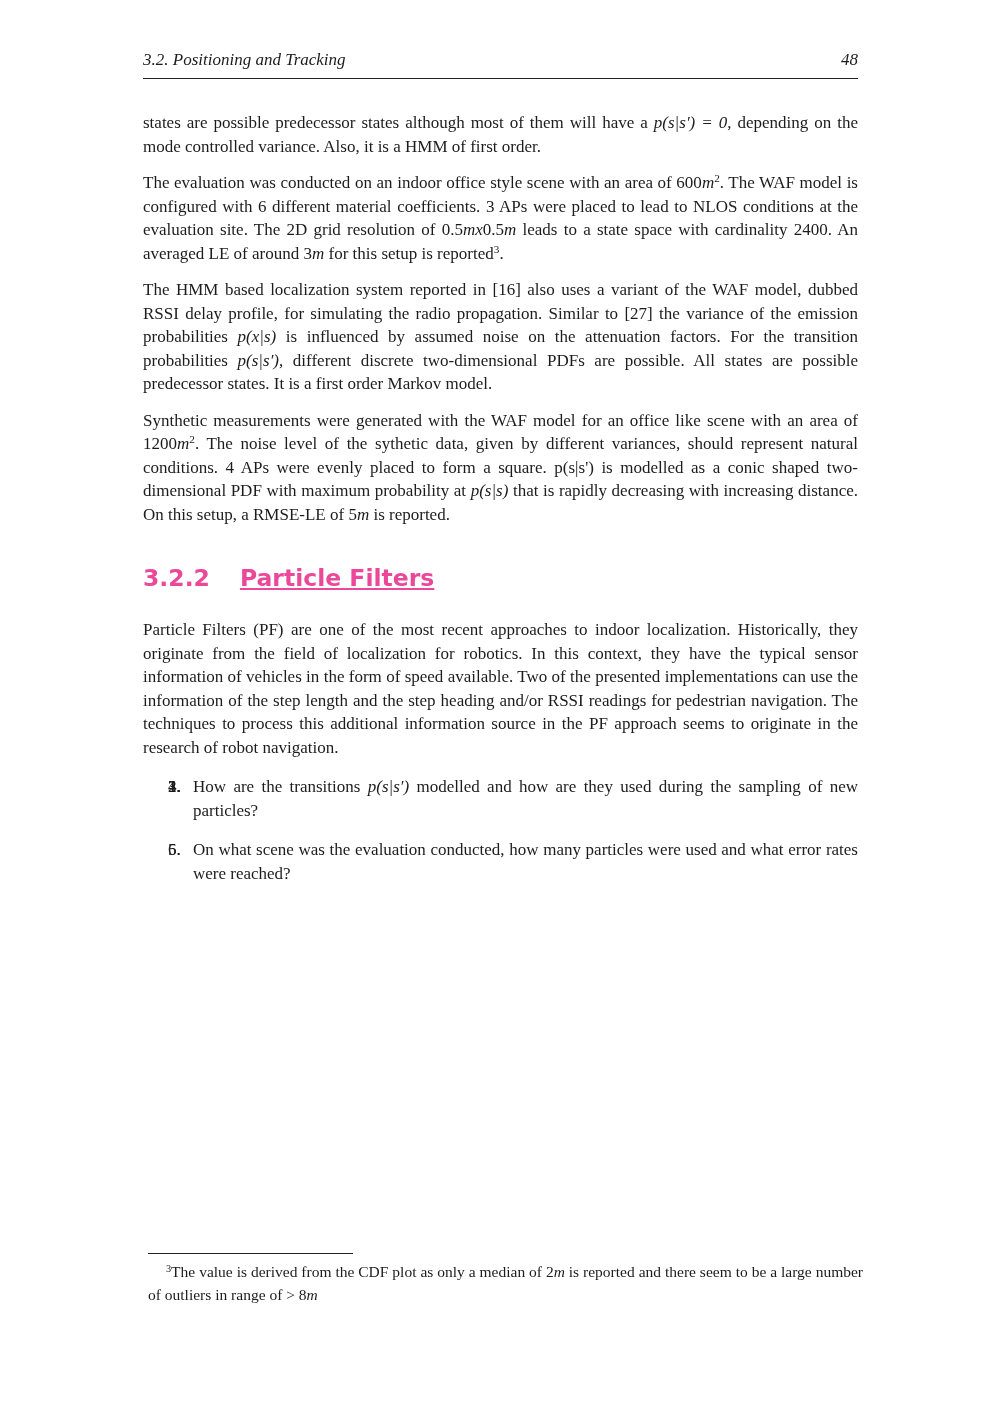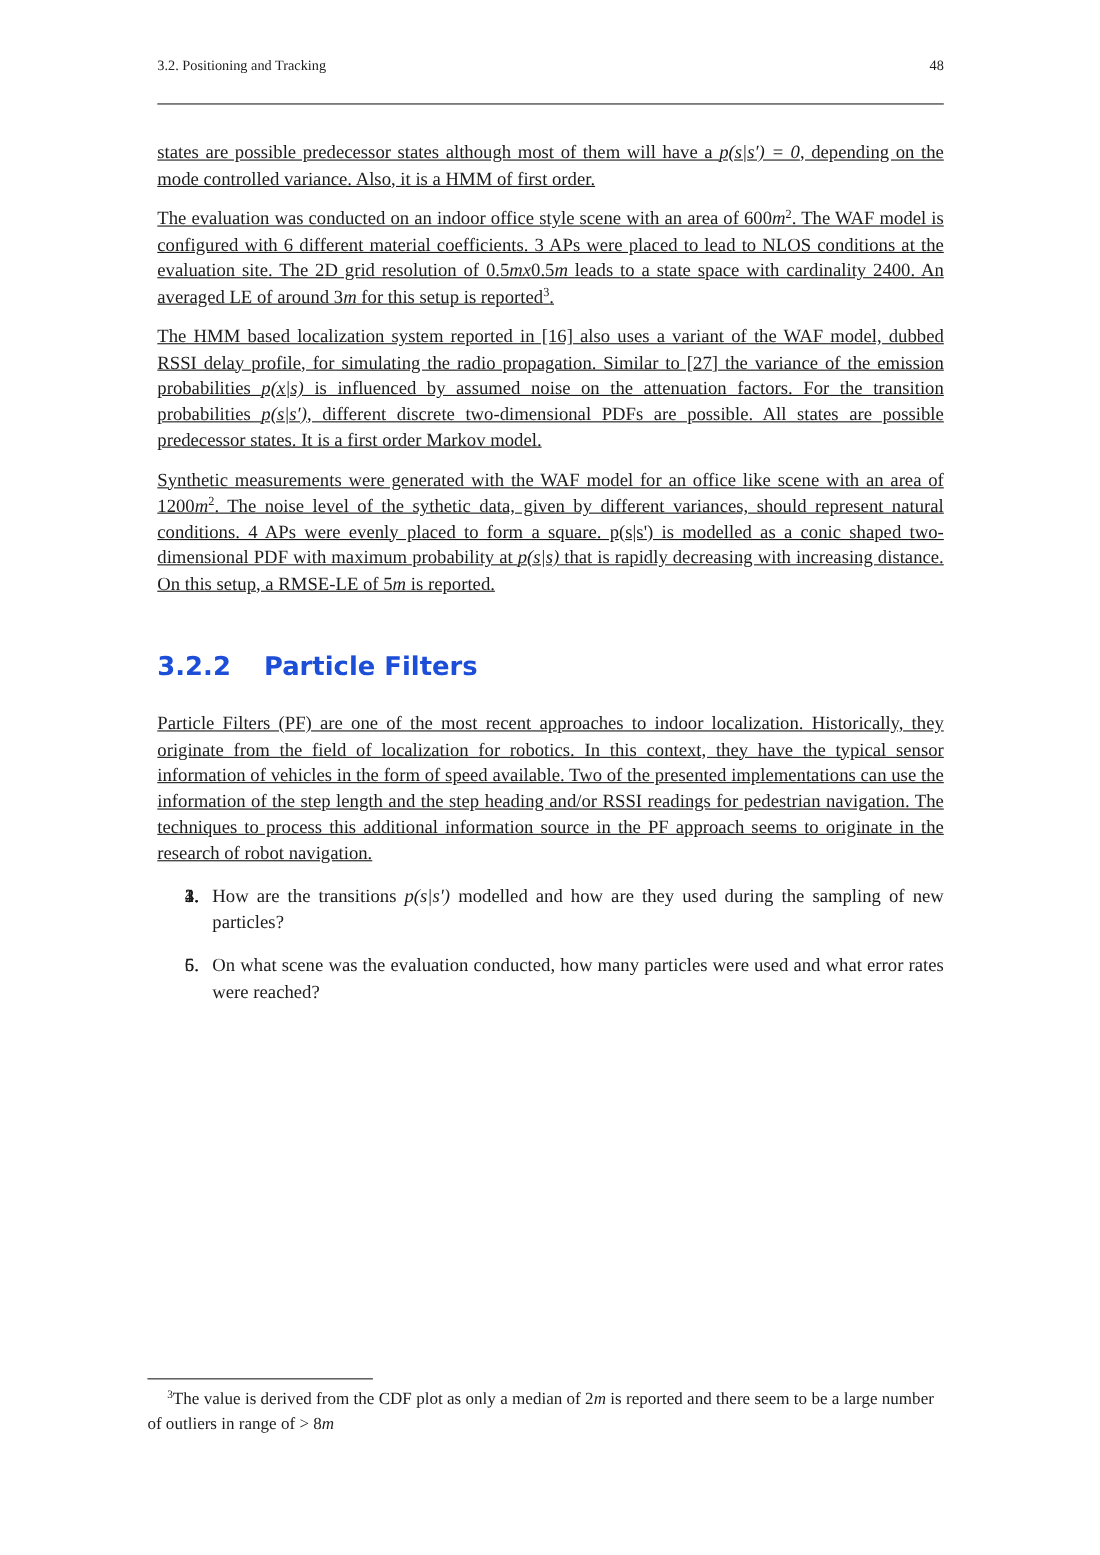--- a/index.html
+++ b/index.html
@@ -18,43 +18,44 @@
   .content {
     position: absolute;
     left: 143px;
     top: 48px;
     width: 715px;
   }
   .pagehead {
     display: flex;
     justify-content: space-between;
     align-items: baseline;
-    font-size: 13px;
+    font-style: italic;
+    font-size: 17px;
     line-height: 24px;
-    padding-bottom: 22px;
+    padding-bottom: 6px;
     border-bottom: 1.5px solid #222222;
   }
   p.body {
     font-size: 17px;
     line-height: 23.5px;
     text-align: justify;
     margin: 13px 0 0 0;
-    text-decoration: underline;
   }
   p.body.first {
     margin-top: 32px;
   }
   .section-heading {
     font-family: "DejaVu Sans", sans-serif;
     font-weight: bold;
     font-size: 23.5px;
     line-height: 28px;
-    margin-top: 50px;
+    margin-top: 38px;
     margin-bottom: 26px;
-    color: #1d4ed8;
+    color: #ec4899;
+    text-decoration: underline;
   }
   .section-heading .secnum {
     display: inline-block;
     margin-right: 30px;
   }
   .qlist {
     margin-top: 5px;
   }
   .qitem {
     position: relative;
@@ -64,21 +65,21 @@
     line-height: 23.5px;
     text-align: justify;
   }
   .qitem .inum {
     position: absolute;
     left: 25px;
     top: 0;
   }
   .footnote {
     position: absolute;
-    left: 134px;
+    left: 148px;
     top: 1253px;
     width: 715px;
     font-size: 15.5px;
     line-height: 23px;
     color: #1c1c1c;
   }
   .footnote-rule {
     width: 205px;
     height: 0;
     border-top: 1.4px solid #222222;

